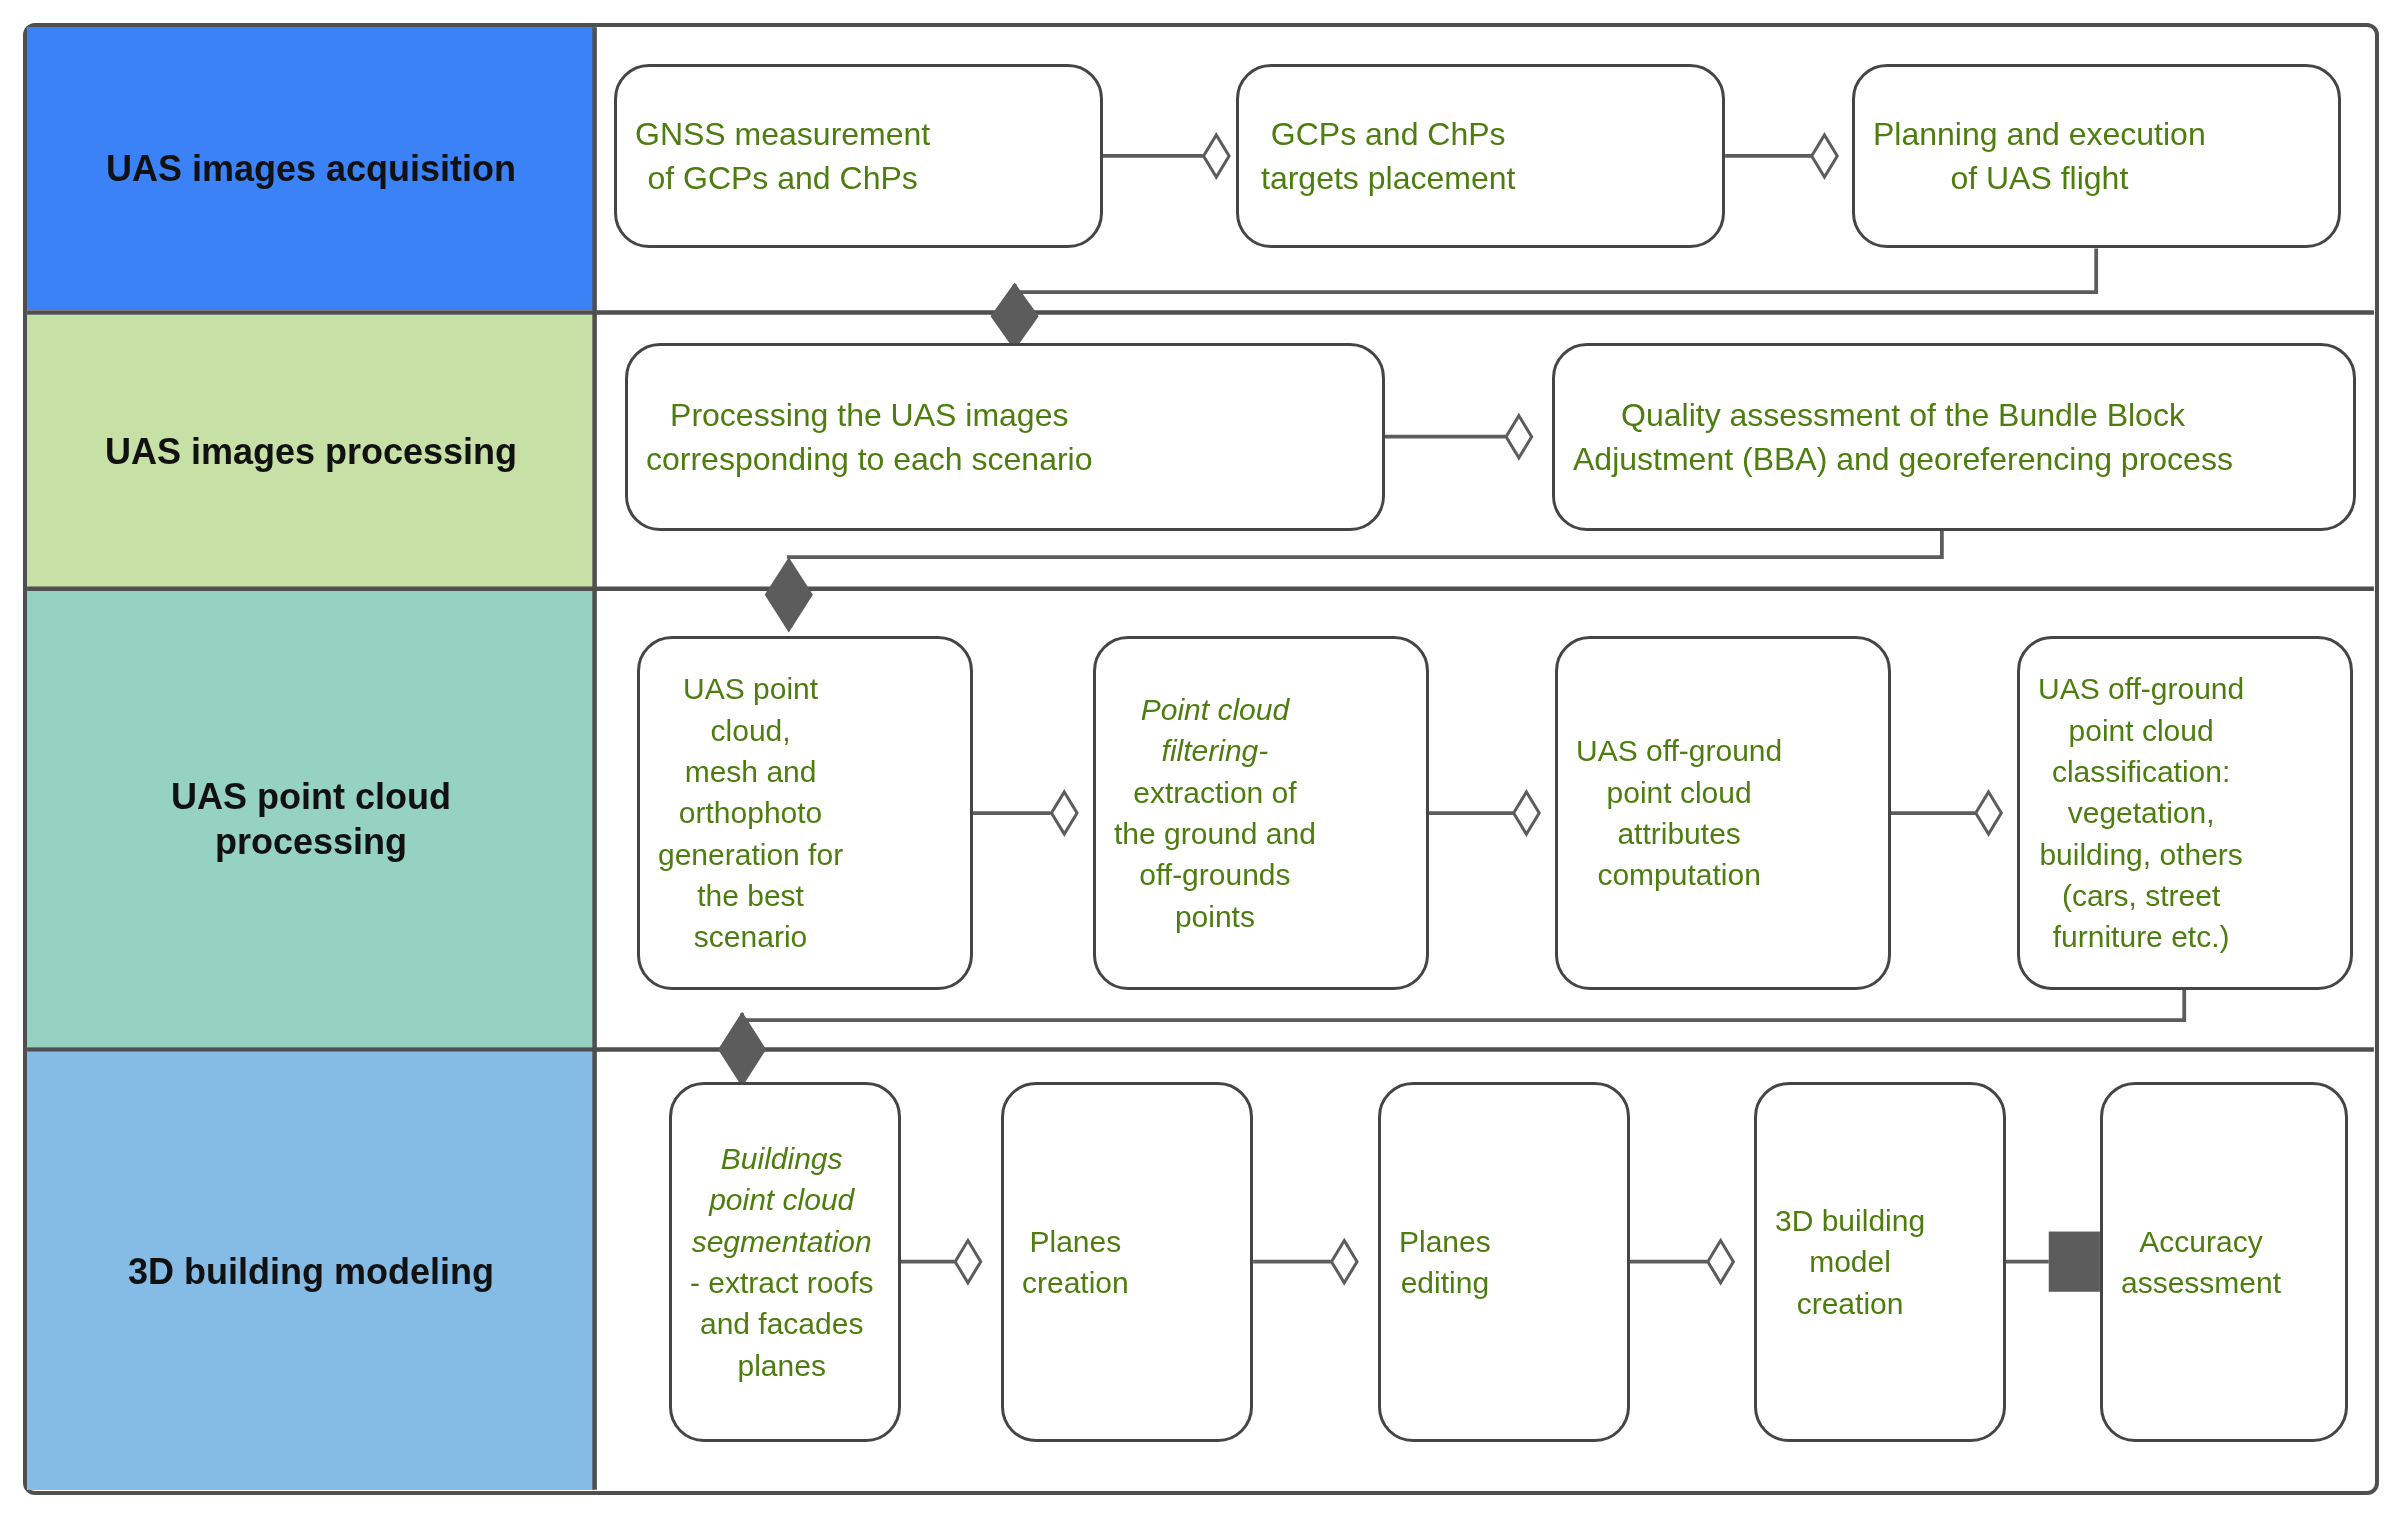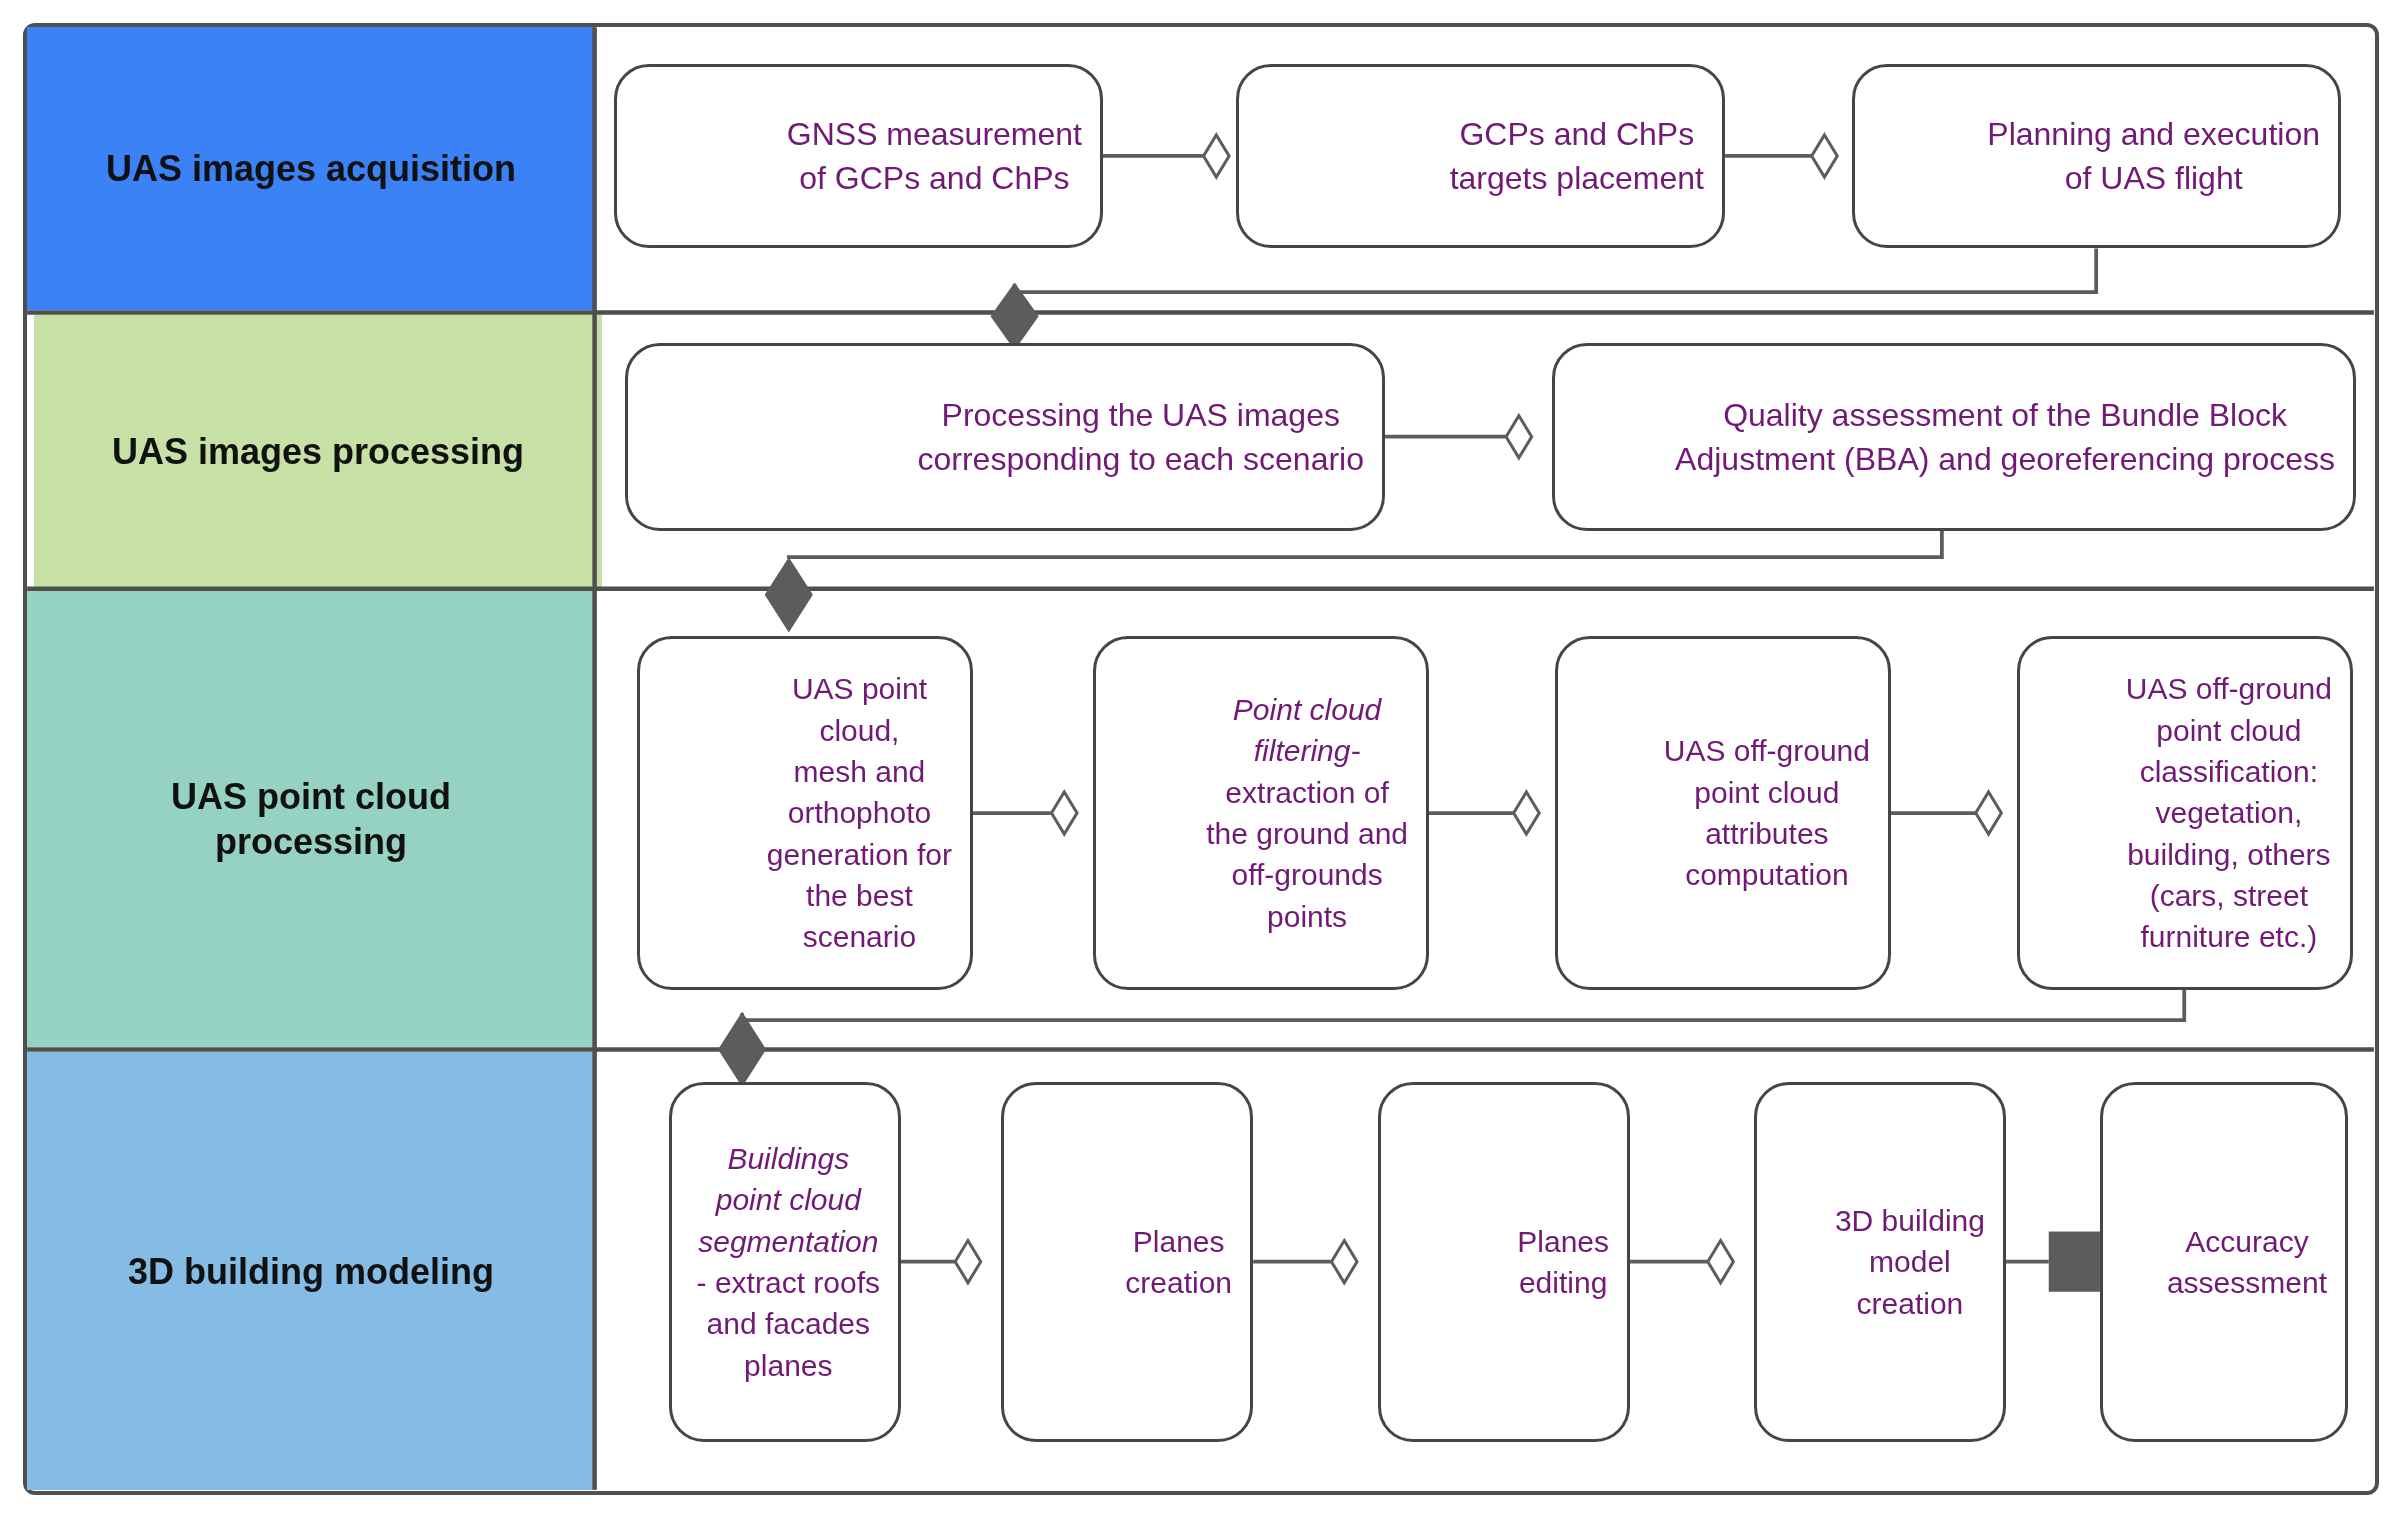--- a/index.html
+++ b/index.html
@@ -28,38 +28,38 @@
     position:absolute; left:0; top:0; width:2401px; height:1517px;
     z-index:2; pointer-events:none;
   }
   .grid { stroke:var(--frame,#4f4f4f); stroke-width:6; }
   .conn { stroke:var(--connector,#5c5c5c); stroke-width:5; fill:none; }
   .odia { fill:#ffffff; stroke:var(--connector,#5c5c5c); stroke-width:4; }
   .fdia { fill:var(--connector,#5c5c5c); stroke:none; }
   .box {
     position:absolute; z-index:3; box-sizing:border-box;
     background:var(--box-bg,#ffffff); border:3.8px solid var(--box-border,#454545);
-    border-radius:35px; display:flex; align-items:center; justify-content:flex-end;
-    text-align:center; color:#701a75; white-space:pre-line; padding:9px 18px;
+    border-radius:35px; display:flex; align-items:center; justify-content:flex-start;
+    text-align:center; color:#4d7c0f; white-space:pre-line; padding:9px 18px;
   }
   .fs42 { font-size:32px; line-height:1.38; }
   .fs40 { font-size:30px; line-height:1.38; }
   .it { font-style:italic; }
 </style>
 </head>
 <body>
 
 <div class="canvas">
 
   <div class="frame"></div>
 
   <div class="cell cell-r1" style="background: #3b82f6;">
     <span>UAS images acquisition</span>
   </div>
-  <div class="cell cell-r2" style="background: rgb(198, 224, 165); margin-left: 7px;">
+  <div class="cell cell-r2" style="background: rgb(198, 224, 165);">
     <span>UAS images processing</span>
   </div>
   <div class="cell cell-r3" style="background: rgb(150, 210, 193);">
     <span>UAS point cloud
 processing</span>
   </div>
   <div class="cell cell-r4" style="background: rgb(133, 188, 230);">
     <span>3D building modeling</span>
   </div>
 

